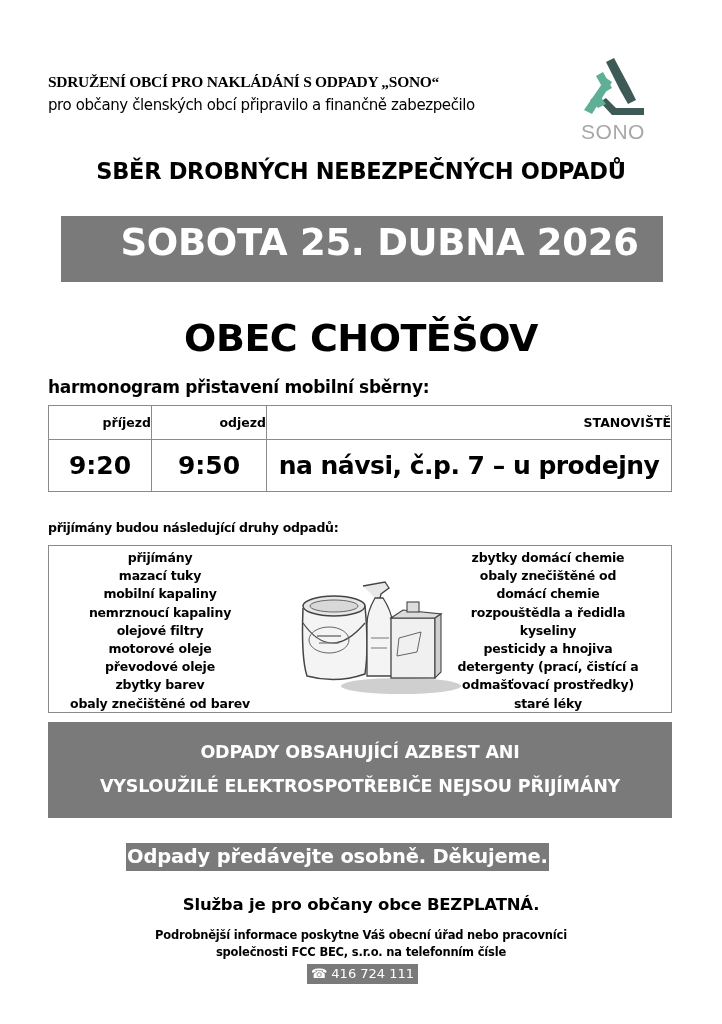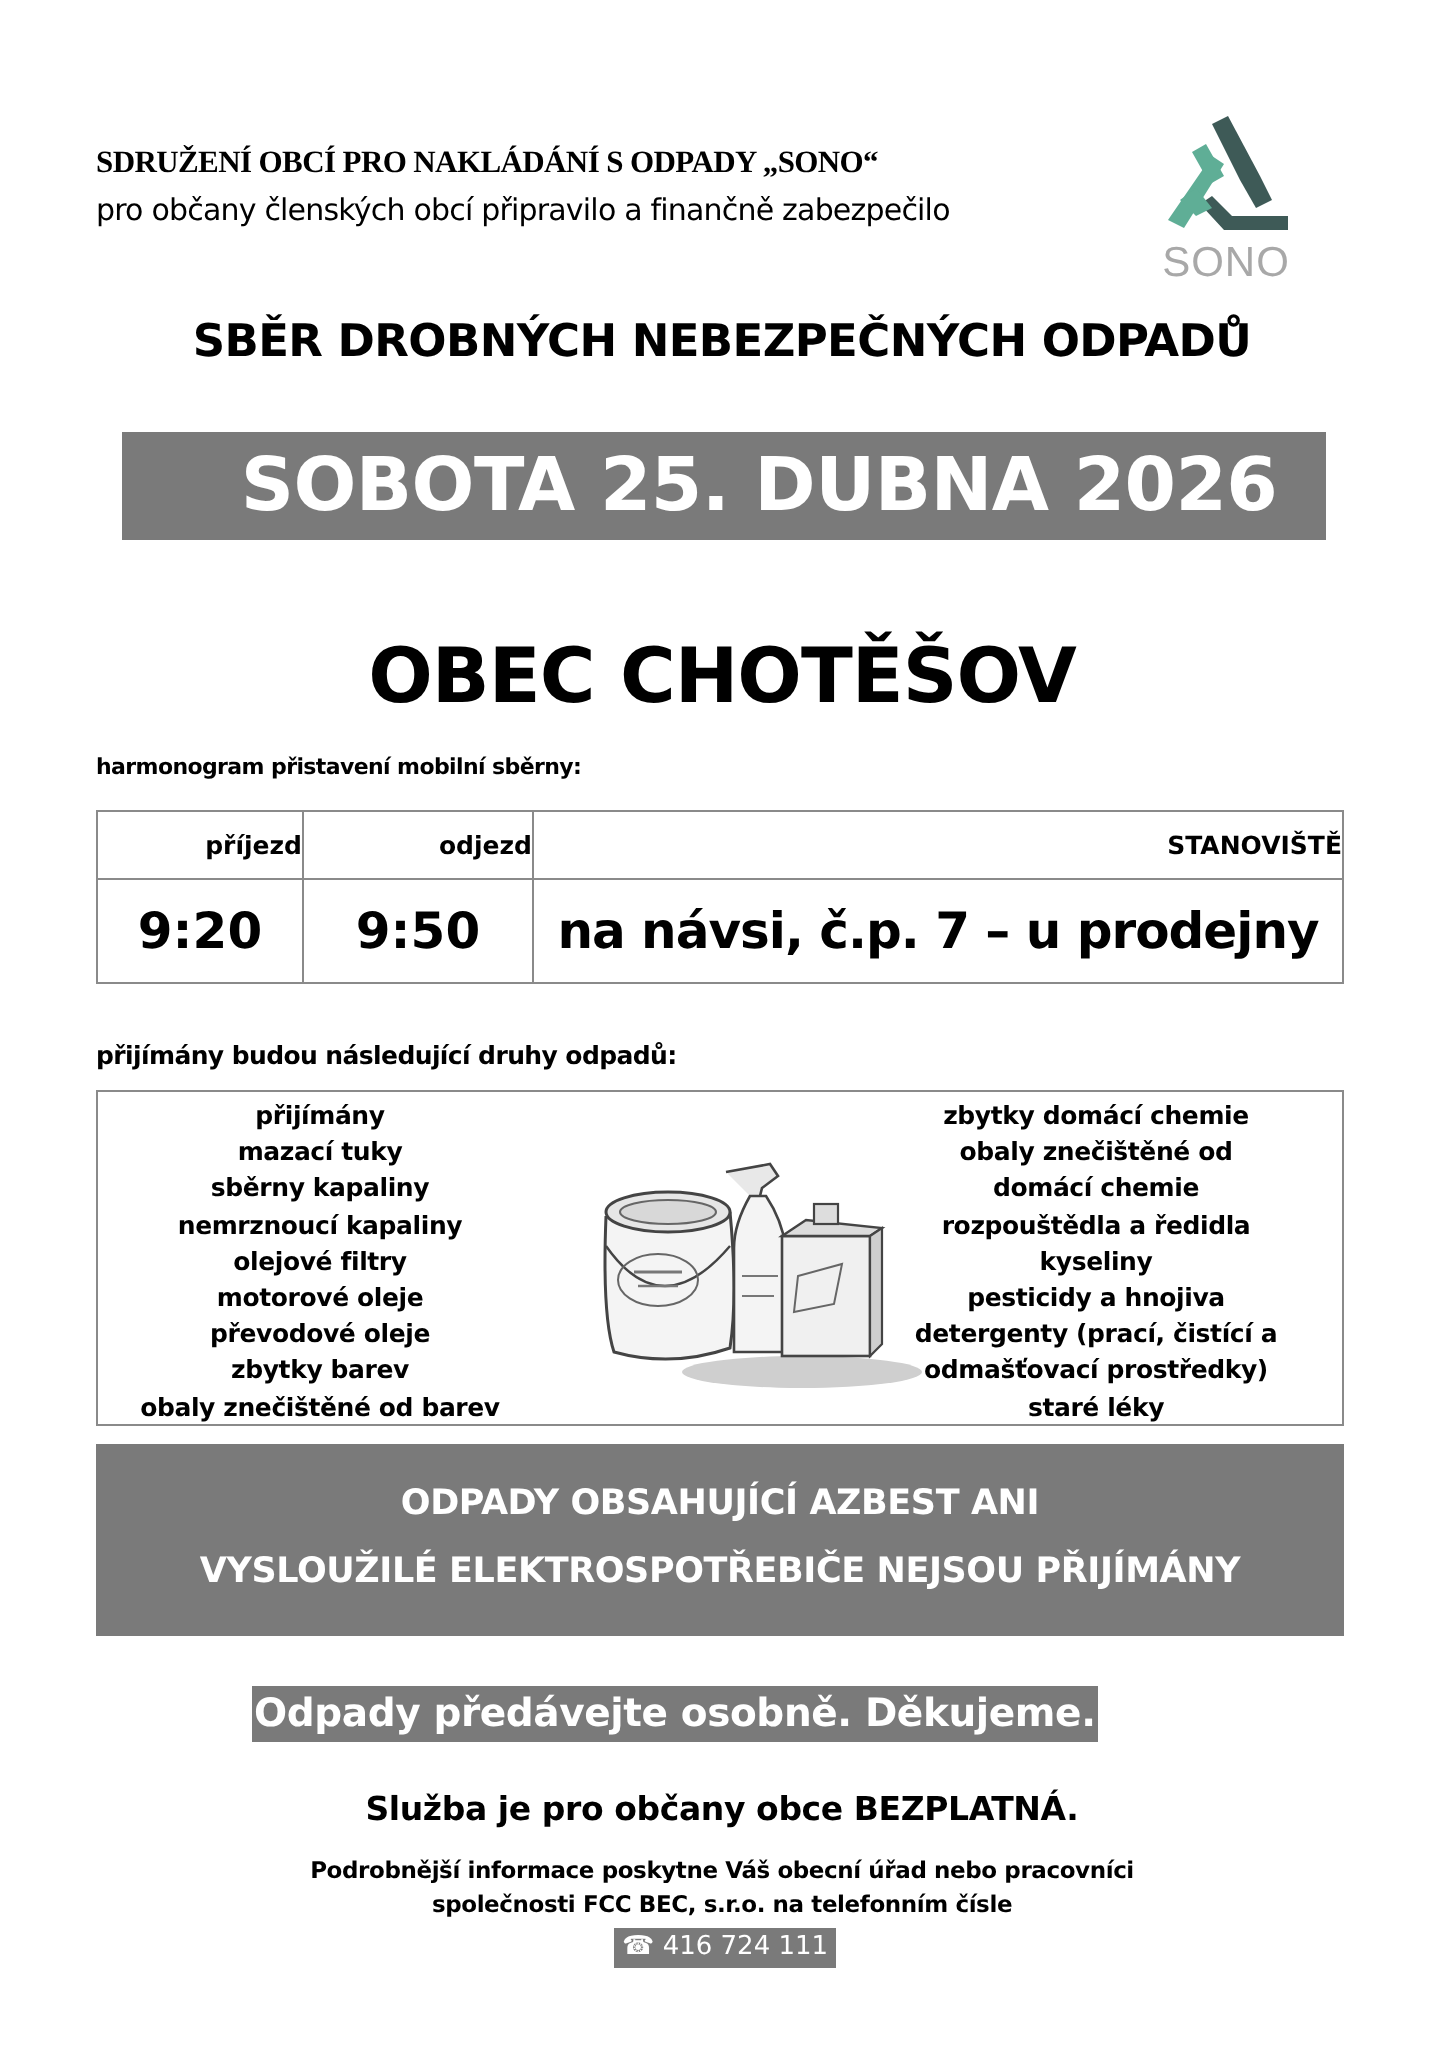--- a/index.html
+++ b/index.html
@@ -10,28 +10,28 @@
   .org-title { font-weight: bold; font-size: 15.5px; letter-spacing: -0.3px; line-height: 20px; white-space: nowrap; font-family: Liberation Serif, serif; }
   .org-sub { font-size: 15px; line-height: 22px; margin-top: 2px; white-space: nowrap; letter-spacing: -0.4px; }
 
   .logo { position: absolute; left: 576px; top: 58px; width: 74px; height: 86px; }
   .logo-text { position: absolute; left: 0; bottom: 0; width: 74px; text-align: center;
                font-family: "Liberation Sans", sans-serif; font-size: 21px; color: #a8a8a8; letter-spacing: 0.5px; }
 
   .main-title { position: absolute; left: 0; width: 722px; top: 158px; text-align: center;
                 font-weight: bold; font-size: 22.5px; letter-spacing: -0.3px; }
 
-  .date-band { position: absolute; left: 61px; top: 216px; width: 602px; height: 54px;
+  .date-band { position: absolute; left: 61px; top: 216px; width: 602px; height: 66px;
                background: #7a7a7a; color: #fff; text-align: center;
                font-weight: bold; font-size: 37px; line-height: 54px; letter-spacing: -0.3px; white-space: nowrap; padding-left: 35px; }
 
   .village { position: absolute; left: 0; width: 722px; top: 316px; text-align: center;
              font-weight: bold; font-size: 38px; letter-spacing: -0.5px; }
 
-  .schedule-label { position: absolute; left: 48px; top: 377px; font-weight: bold; font-size: 11px; letter-spacing: -0.3px; }
+  .schedule-label { position: absolute; left: 48px; top: 377px; font-weight: bold; font-size: 17px; letter-spacing: -0.3px; }
 
   table.schedule { position: absolute; left: 48px; top: 405px; width: 624px; border-collapse: collapse; }
   table.schedule td, table.schedule th { border: 1px solid #8a8a8a; text-align: center; }
   table.schedule th { height: 34px; font-size: 12.5px; font-weight: bold; text-align: right; }
   table.schedule td { height: 52px; font-weight: bold; }
   .t-big { font-size: 25px; }
   .t-loc { font-size: 25px; letter-spacing: -0.5px; white-space: nowrap; }
 
   .waste-label { position: absolute; left: 48px; top: 520px; font-weight: bold; font-size: 12.5px; letter-spacing: -0.3px; }
 
@@ -97,21 +97,21 @@
   </tr>
 </tbody>
   </table>
 
 <div class="waste-label">přijímány budou následující druhy odpadů:</div>
 
 <div class="waste-box">
   <div class="col col-left">
     <div>přijímány</div>
     <div>mazací tuky</div>
-    <div>sběrny kapaliny</div>
+    <div>mobilní kapaliny</div>
     <div>nemrznoucí kapaliny</div>
     <div>olejové filtry</div>
     <div>motorové oleje</div>
     <div>převodové oleje</div>
     <div>zbytky barev</div>
     <div>obaly znečištěné od barev</div>
   </div>
 
   <svg class="illus" viewBox="0 0 180 130">
     <ellipse cx="120" cy="118" rx="60" ry="8" fill="#cfcfcf"></ellipse>

